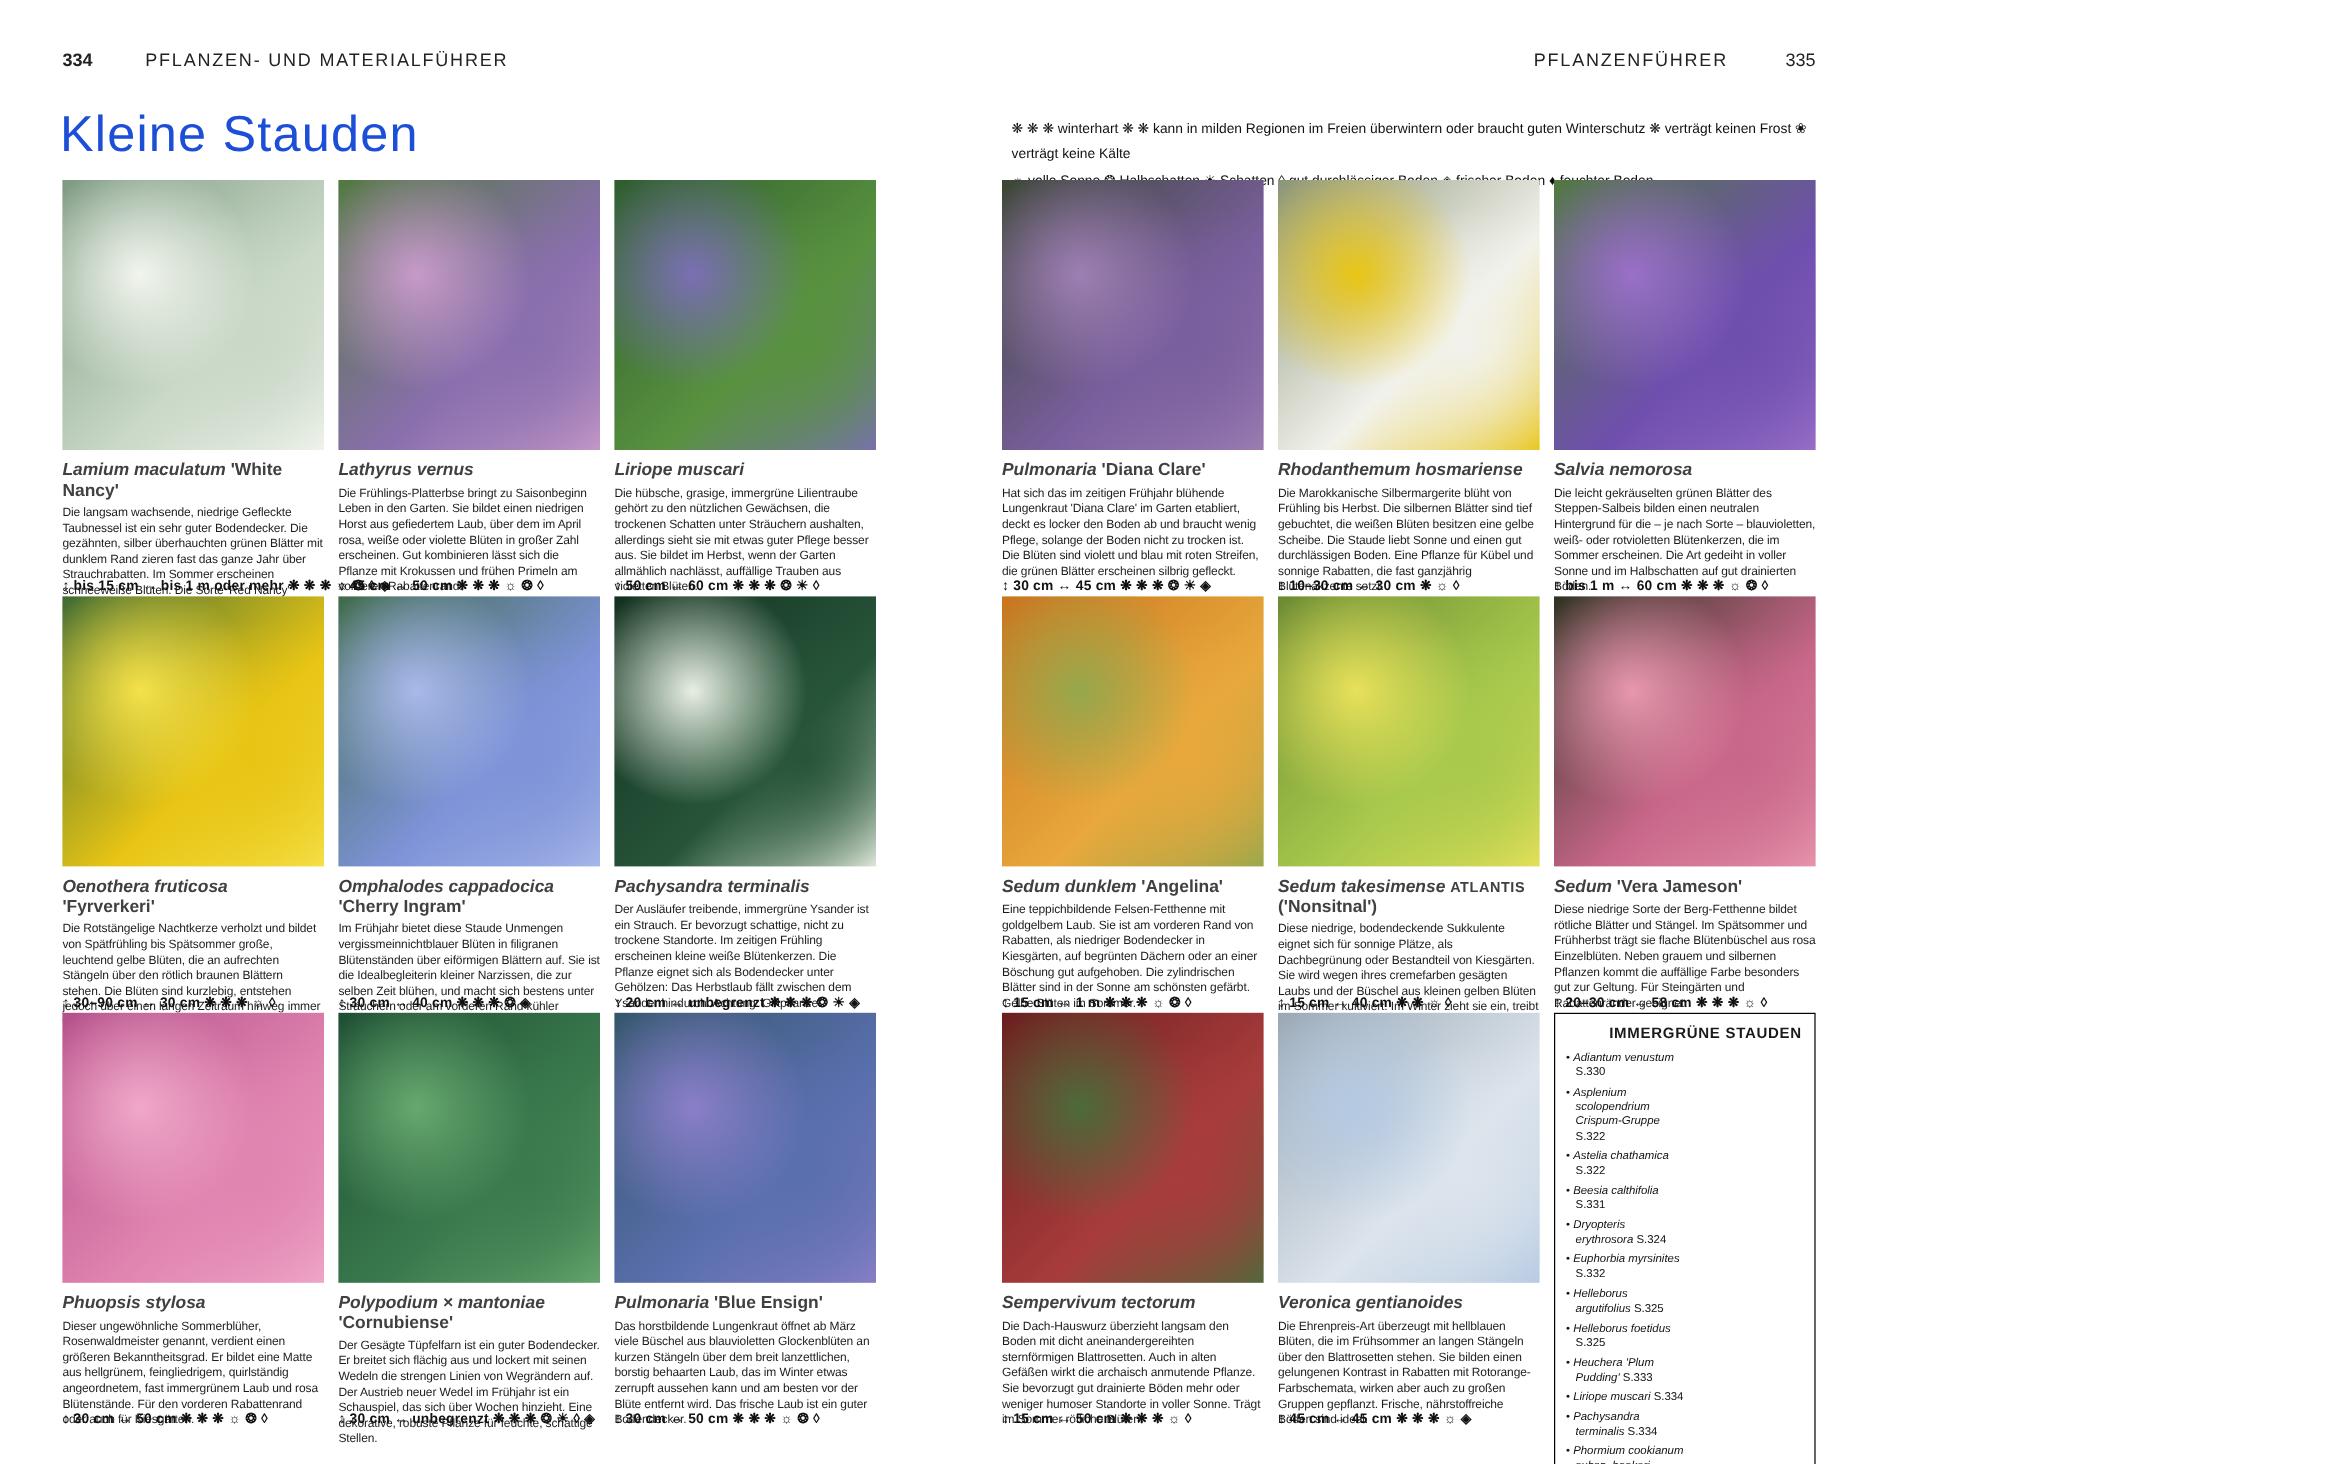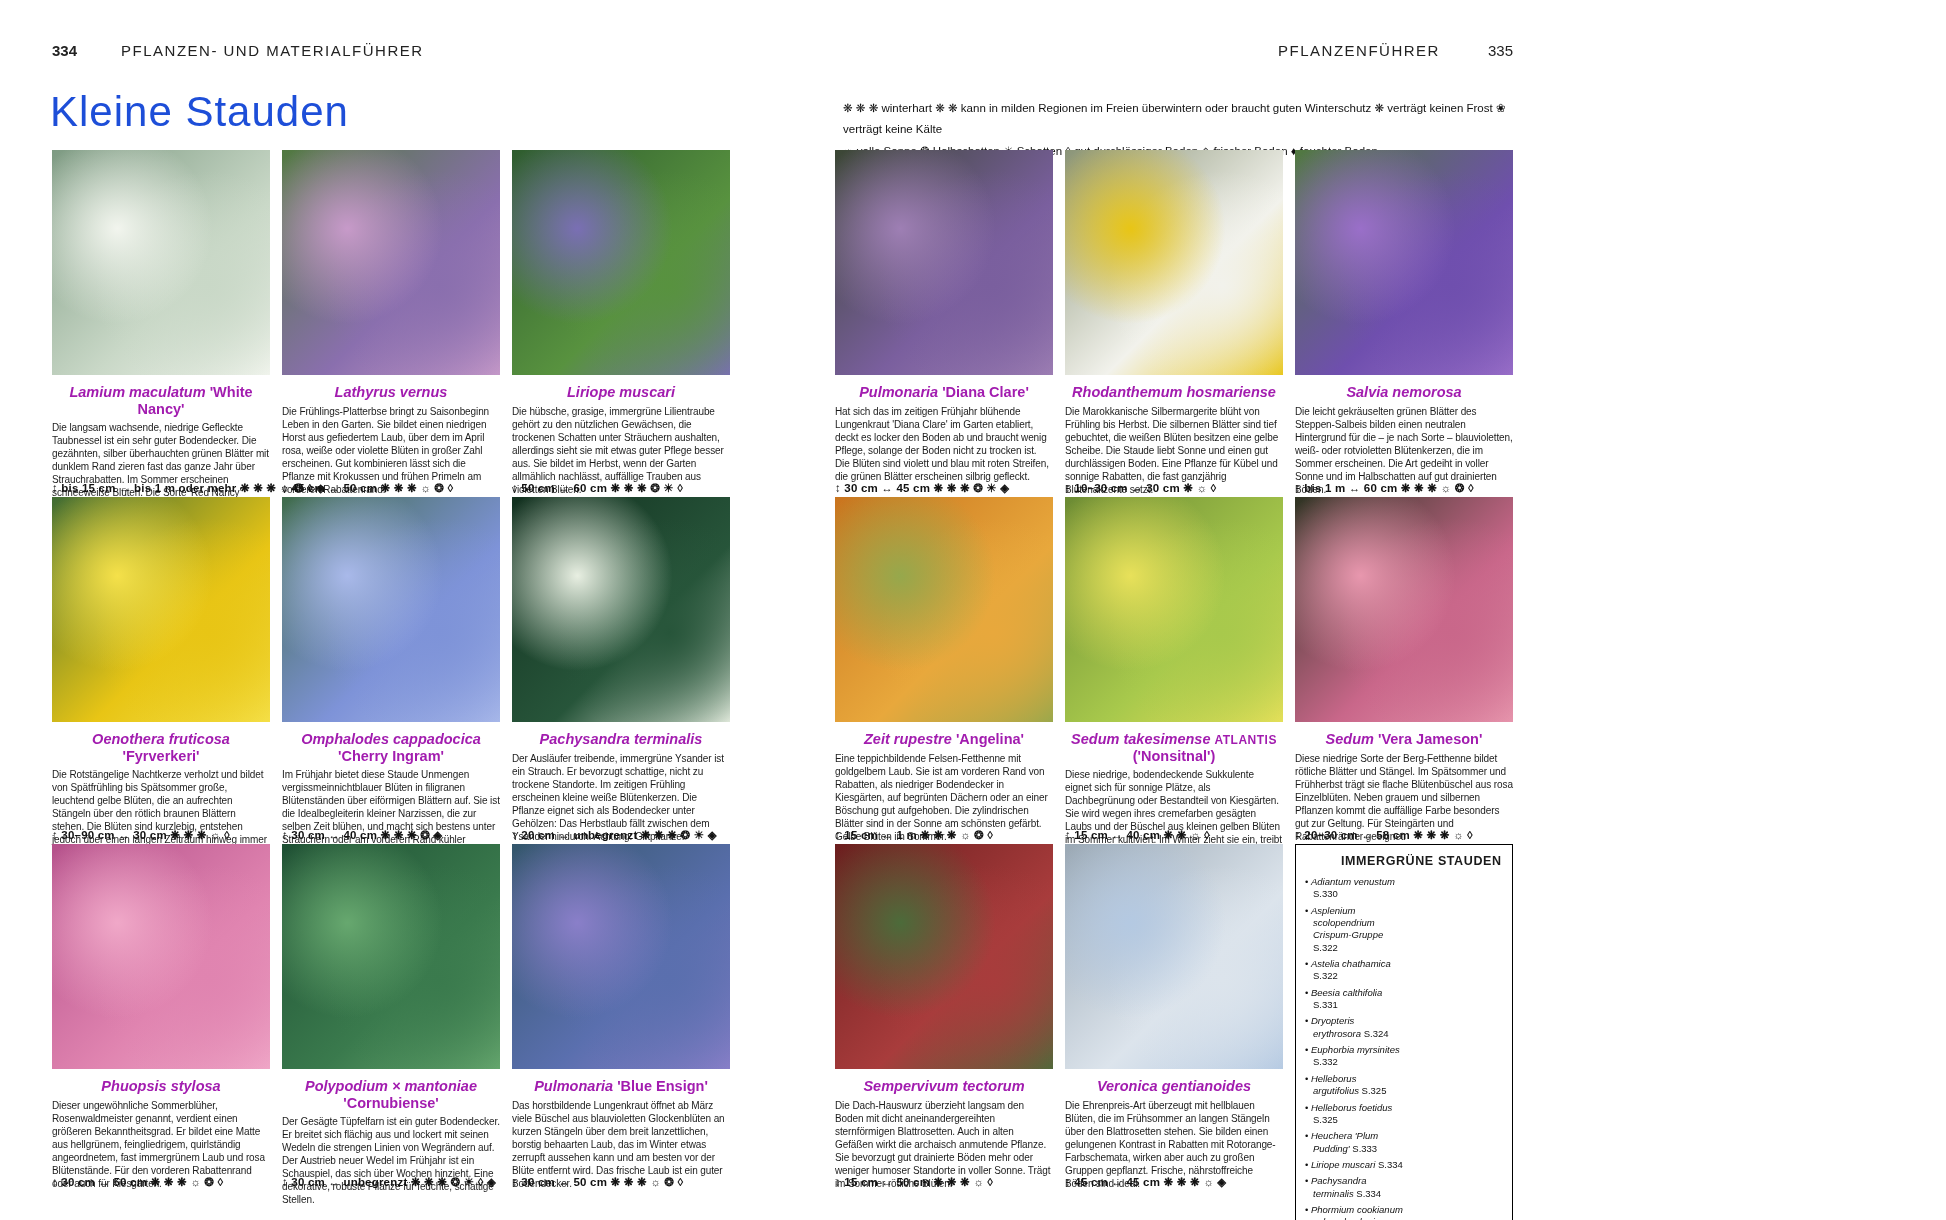--- a/index.html
+++ b/index.html
@@ -20,21 +20,21 @@
     font-size:42px;font-weight:normal;letter-spacing:1px;color:#1d4ed8;margin:0;
   }
   
   #legend{position:absolute;left:843px;top:98px;width:680px;font-size:11.5px;line-height:1.85;color:#111;}
   
   .grid{position:absolute;top:150px;display:grid;grid-template-columns:repeat(3,218px);column-gap:12px;grid-auto-rows:347px;}
   #grid-left{left:52px;}
   #grid-right{left:835px;}
   .entry{position:relative;width:218px;height:347px;}
   .photo{width:218px;height:225px;margin-bottom:9px;}
-  .pname{margin:0 0 4px 0;font-size:14.5px;font-weight:bold;color:#a21caf;line-height:1.15;text-align:center;}
+  .pname{margin:0 0 4px 0;font-size:14.5px;font-weight:bold;color:#404040;line-height:1.15;}
   .pname .latin{font-style:italic;}
   .pname .trade{font-size:12px;letter-spacing:.5px;}
   .desc{margin:0;font-size:10px;line-height:1.3;color:#1c1c1c;letter-spacing:-0.1px;}
   .stats{position:absolute;left:0;bottom:2px;font-size:11.5px;font-weight:bold;color:#111;letter-spacing:.2px;white-space:nowrap;}
   
   #evergreen-box{
     border:1px solid #000;padding:9px 9px 12px 9px;width:218px;box-sizing:border-box;
     align-self:start;
   }
   #evergreen-box h4{margin:0 0 8px 0;font-size:12.5px;letter-spacing:.6px;font-weight:bold;padding-left:36px;}
@@ -133,21 +133,21 @@
     <div class="stats">↕ 10–30 cm ↔ 30 cm ❋ ☼ ◊</div>
   </article>
     <article class="entry">
     <div class="photo" style="background: radial-gradient(circle at 30% 35%, rgb(154, 111, 201) 0%, transparent 45%), radial-gradient(circle at 72% 60%, rgb(111, 79, 174) 0%, transparent 55%), linear-gradient(135deg, rgb(80, 121, 63) 0%, rgb(111, 79, 174) 60%, rgb(154, 111, 201) 100%);"></div>
     <h3 class="pname"><span class="latin">Salvia nemorosa</span> <span class="trade"></span> <span class="cv"></span></h3>
     <p class="desc">Die leicht gekräuselten grünen Blätter des Steppen-Salbeis bilden einen neutralen Hintergrund für die – je nach Sorte – blauvioletten, weiß- oder rotvioletten Blütenkerzen, die im Sommer erscheinen. Die Art gedeiht in voller Sonne und im Halbschatten auf gut drainierten Böden.</p>
     <div class="stats">↕ bis 1 m ↔ 60 cm ❋ ❋ ❋ ☼ ❂ ◊</div>
   </article>
     <article class="entry">
     <div class="photo" style="background: radial-gradient(circle at 30% 35%, rgb(150, 168, 76) 0%, transparent 45%), radial-gradient(circle at 72% 60%, rgb(232, 168, 60) 0%, transparent 55%), linear-gradient(135deg, rgb(201, 116, 30) 0%, rgb(232, 168, 60) 60%, rgb(150, 168, 76) 100%);"></div>
-    <h3 class="pname"><span class="latin">Zeit rupestre</span> <span class="trade"></span> <span class="cv">'Angelina'</span></h3>
+    <h3 class="pname"><span class="latin">Sedum dunklem</span> <span class="trade"></span> <span class="cv">'Angelina'</span></h3>
     <p class="desc">Eine teppichbildende Felsen-Fetthenne mit goldgelbem Laub. Sie ist am vorderen Rand von Rabatten, als niedriger Bodendecker in Kiesgärten, auf begrünten Dächern oder an einer Böschung gut aufgehoben. Die zylindrischen Blätter sind in der Sonne am schönsten gefärbt. Gelbe Blüten im Sommer.</p>
     <div class="stats">↕ 15 cm ↔ 1 m ❋ ❋ ❋ ☼ ❂ ◊</div>
   </article>
     <article class="entry">
     <div class="photo" style="background: radial-gradient(circle at 30% 35%, rgb(232, 225, 90) 0%, transparent 45%), radial-gradient(circle at 72% 60%, rgb(168, 201, 76) 0%, transparent 55%), linear-gradient(135deg, rgb(107, 138, 51) 0%, rgb(168, 201, 76) 60%, rgb(232, 225, 90) 100%);"></div>
     <h3 class="pname"><span class="latin">Sedum takesimense</span> <span class="trade">ATLANTIS</span> <span class="cv">('Nonsitnal')</span></h3>
     <p class="desc">Diese niedrige, bodendeckende Sukkulente eignet sich für sonnige Plätze, als Dachbegrünung oder Bestandteil von Kiesgärten. Sie wird wegen ihres cremefarben gesägten Laubs und der Büschel aus kleinen gelben Blüten im Sommer kultiviert. Im Winter zieht sie ein, treibt aber neu aus.</p>
     <div class="stats">↕ 15 cm ↔ 40 cm ❋ ❋ ☼ ◊</div>
   </article>
     <article class="entry">

